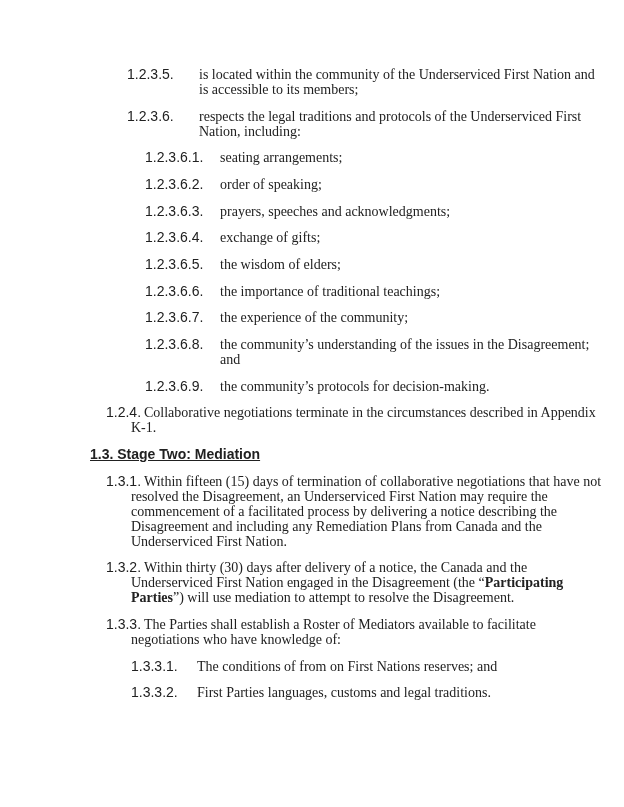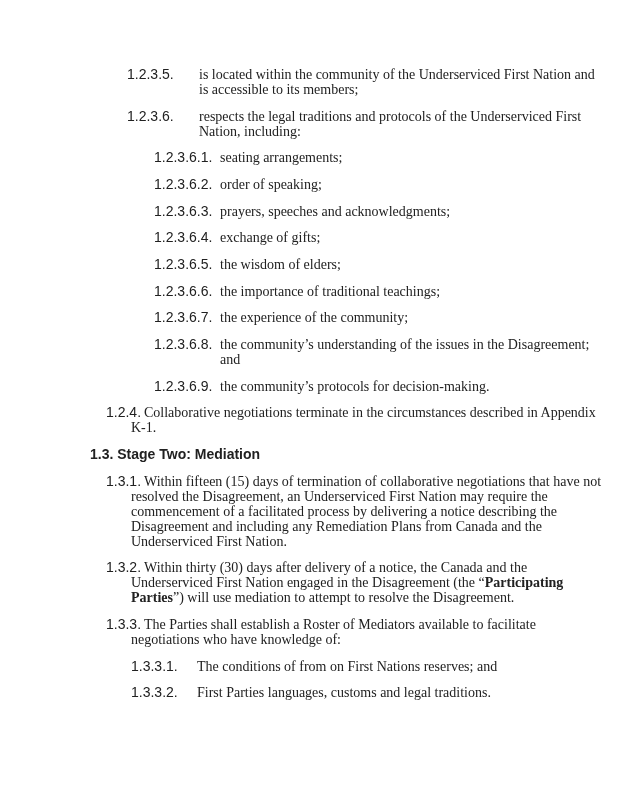--- a/index.html
+++ b/index.html
@@ -20,37 +20,37 @@
     color: #212121;
     font-size: 14px;
     line-height: 15.05px;
   }
   .para { position: relative; margin-bottom: 11.6px; }
   .num  { position: absolute; top: 0; white-space: nowrap; }
   .txt  { display: block; }
   .ln   { white-space: nowrap; font-family: Liberation Serif, serif; }
 
   
-  .h2   { padding-left: 90px; font-weight: 700; }
+  .h2   { padding-left: 90px; font-weight: 700; text-decoration: underline; }
 
   
   .l3 .num { left: 106px; }
   .l3 .txt { margin-left: 131px; }
   .l3 .ln:first-child { text-indent: 13px; }
 
   
   .l4 .num { left: 127px; }
   .l4 .txt { margin-left: 199px; }
 
   
   .l4b .num { left: 131px; }
   .l4b .txt { margin-left: 197px; }
 
   
-  .l5 .num { left: 154px; }
+  .l5 .num { left: 145px; }
   .l5 .txt { margin-left: 220px; }
 
   b { font-weight: 700; }
 </style>
 </head>
 <body>
 
 <div class="page">
   <div class="content">
 

